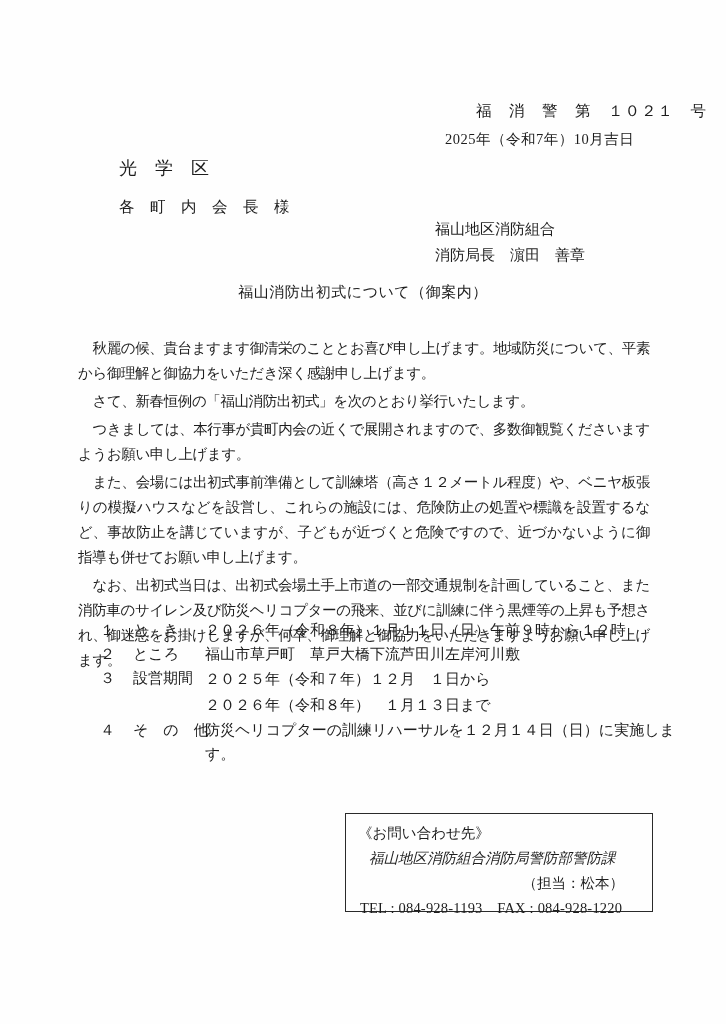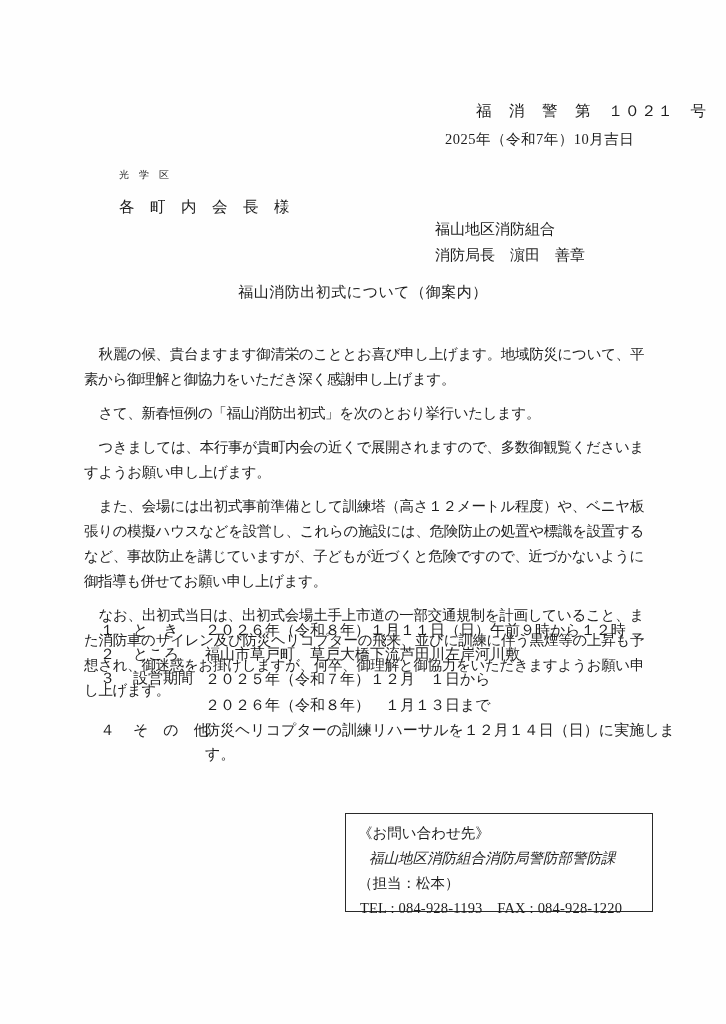--- a/index.html
+++ b/index.html
@@ -7,47 +7,47 @@
     position:relative;
     width:726px;height:1024px;
     background:#fefefe;
     font-family:"Liberation Serif","DejaVu Serif",serif;
     color:#1d1d1d;
     overflow:hidden;
   }
   .abs{position:absolute;white-space:nowrap;}
   .doc-number{left:446px;top:101px;font-size:15.5px;letter-spacing:1px;margin-left:30px;}
   .doc-date{left:445px;top:130px;font-size:14.5px;letter-spacing:0.5px;font-family:Liberation Serif, serif;}
-  .recipient-1{left:119px;top:168px;font-size:10px;}
+  .recipient-1{left:119px;top:156px;font-size:18px;}
   .recipient-2{left:119px;top:197px;font-size:15.5px;}
   .sender-org{left:435px;top:220px;font-size:15px;}
   .sender-name{left:435px;top:246px;font-size:15px;}
   .doc-title{left:0;top:283px;width:726px;text-align:center;font-size:15px;letter-spacing:0.5px;}
   .body-text{
     position:absolute;left:75px;top:333px;width:578px;
     font-size:14.5px;letter-spacing:-0.4px;line-height:25px;
     text-align:justify;
   }
-  .body-text p{margin:9px;text-indent:1em;}
+  .body-text p{margin:3px;text-indent:1em;}
   .items{position:absolute;left:75px;top:618px;width:600px;font-size:15px;}
   .item{position:relative;padding-left:130px;line-height:24px;min-height:24px;}
   .item + .item{margin-top:0;}
   .item-2{margin-top:30px;}
   .item-3{margin-top:14px;}
   .item-3 .item-value div{line-height:26px;}
   .item-4{margin-top:20px;}
   .item-no{position:absolute;left:25px;}
   .item-label{position:absolute;left:58px;}
   .contact-box{
     position:absolute;left:345px;top:813px;width:308px;height:99px;
     box-sizing:border-box;border:1.6px solid #2a2a2a;
     padding:7px 0 0 12px;font-size:14.5px;line-height:25px;
   }
   .contact-dept{padding-left:11px;font-style:italic;}
-  .contact-person{text-align:left;padding-right:28px;}
+  .contact-person{text-align:right;padding-right:28px;}
   .contact-telfax{padding-left:2px;letter-spacing:0.2px;}
 </style>
 </head>
 <body>
 
 <div class="page">
 
   <div class="abs doc-number">福　消　警　第　１０２１　号</div>
   <div class="abs doc-date">2025年（令和7年）10月吉日</div>
 

